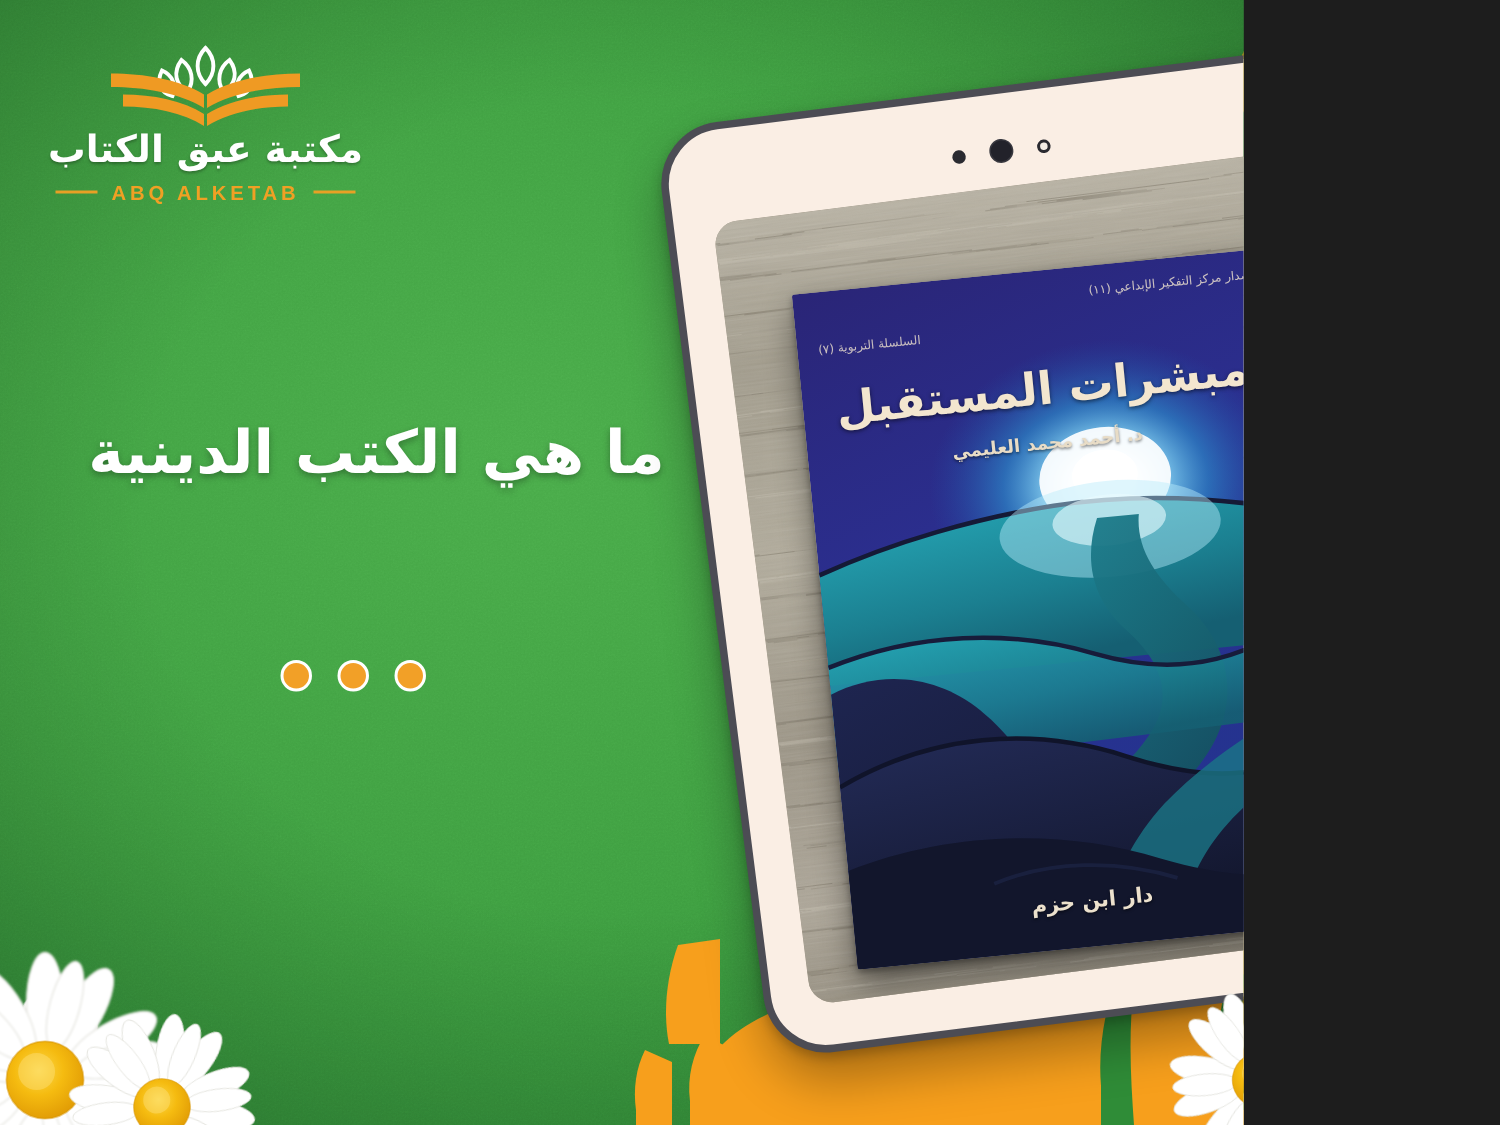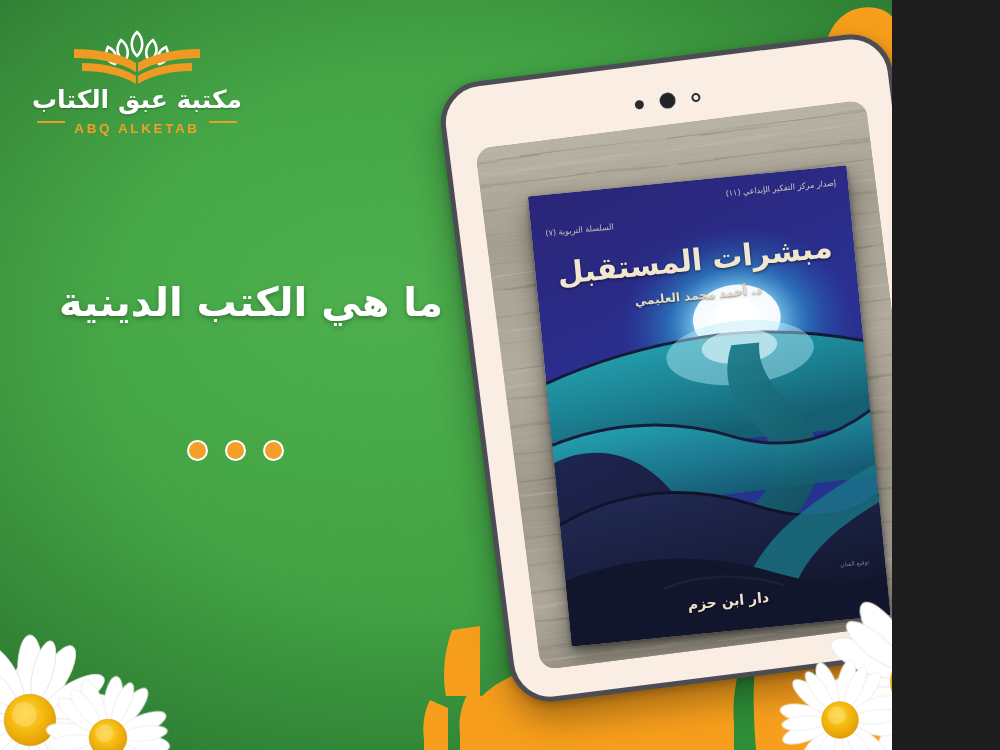--- a/index.html
+++ b/index.html
@@ -2,21 +2,21 @@
 <html lang="ar"><head>
 <meta charset="utf-8">
 <title>ABQ ALKETAB — Promo Graphic</title>
 <style>
   html,body{margin:0;padding:0;background:#1d1d1d;}
   body{
     font-family:"DejaVu Sans","Liberation Sans",sans-serif;
     display:flex;align-items:flex-start;justify-content:flex-start;
   }
   #canvas{
-    position:relative;width:892px;height:750px;overflow:hidden;
+    position:relative;width:829px;height:750px;overflow:hidden;
     background:#3a9f3e;
   }
 
   
   .bg-base{
     position:absolute;inset:0;
     background:
       radial-gradient(ellipse 120% 95% at 42% 40%, #4aac4a 0%, #3f9f41 42%, #33913a 72%, #2c8434 100%);
   }
   .bg-noise{
@@ -33,21 +33,21 @@
   
   .logo{position:absolute;left:22px;top:22px;width:230px;text-align:center;}
   .logo-mark{width:230px;height:62px;display:block;}
   .logo-ar{
     font-family:"DejaVu Sans","Liberation Sans",sans-serif;
     direction:rtl;color:#ffffff;font-weight:700;font-size:25px;
     letter-spacing:0px;margin-top:2px;line-height:1.15;
     text-shadow:0 1px 2px rgba(0,0,0,.28);
   }
   .logo-en-row{
-    display:flex;align-items:flex-start;justify-content:center;gap:9px;margin-top:6px;
+    display:flex;align-items:center;justify-content:center;gap:9px;margin-top:6px;
   }
   .logo-dash{display:block;width:28px;height:2px;background:#f0a024;opacity:.95;}
   .logo-en{
     color:#f0a024;font-size:13.5px;font-weight:700;letter-spacing:2.6px;
     font-family:"Liberation Sans",sans-serif;white-space:nowrap;
   }
 
   
   .headline{
     position:absolute;left:0px;top:272px;width:470px;

